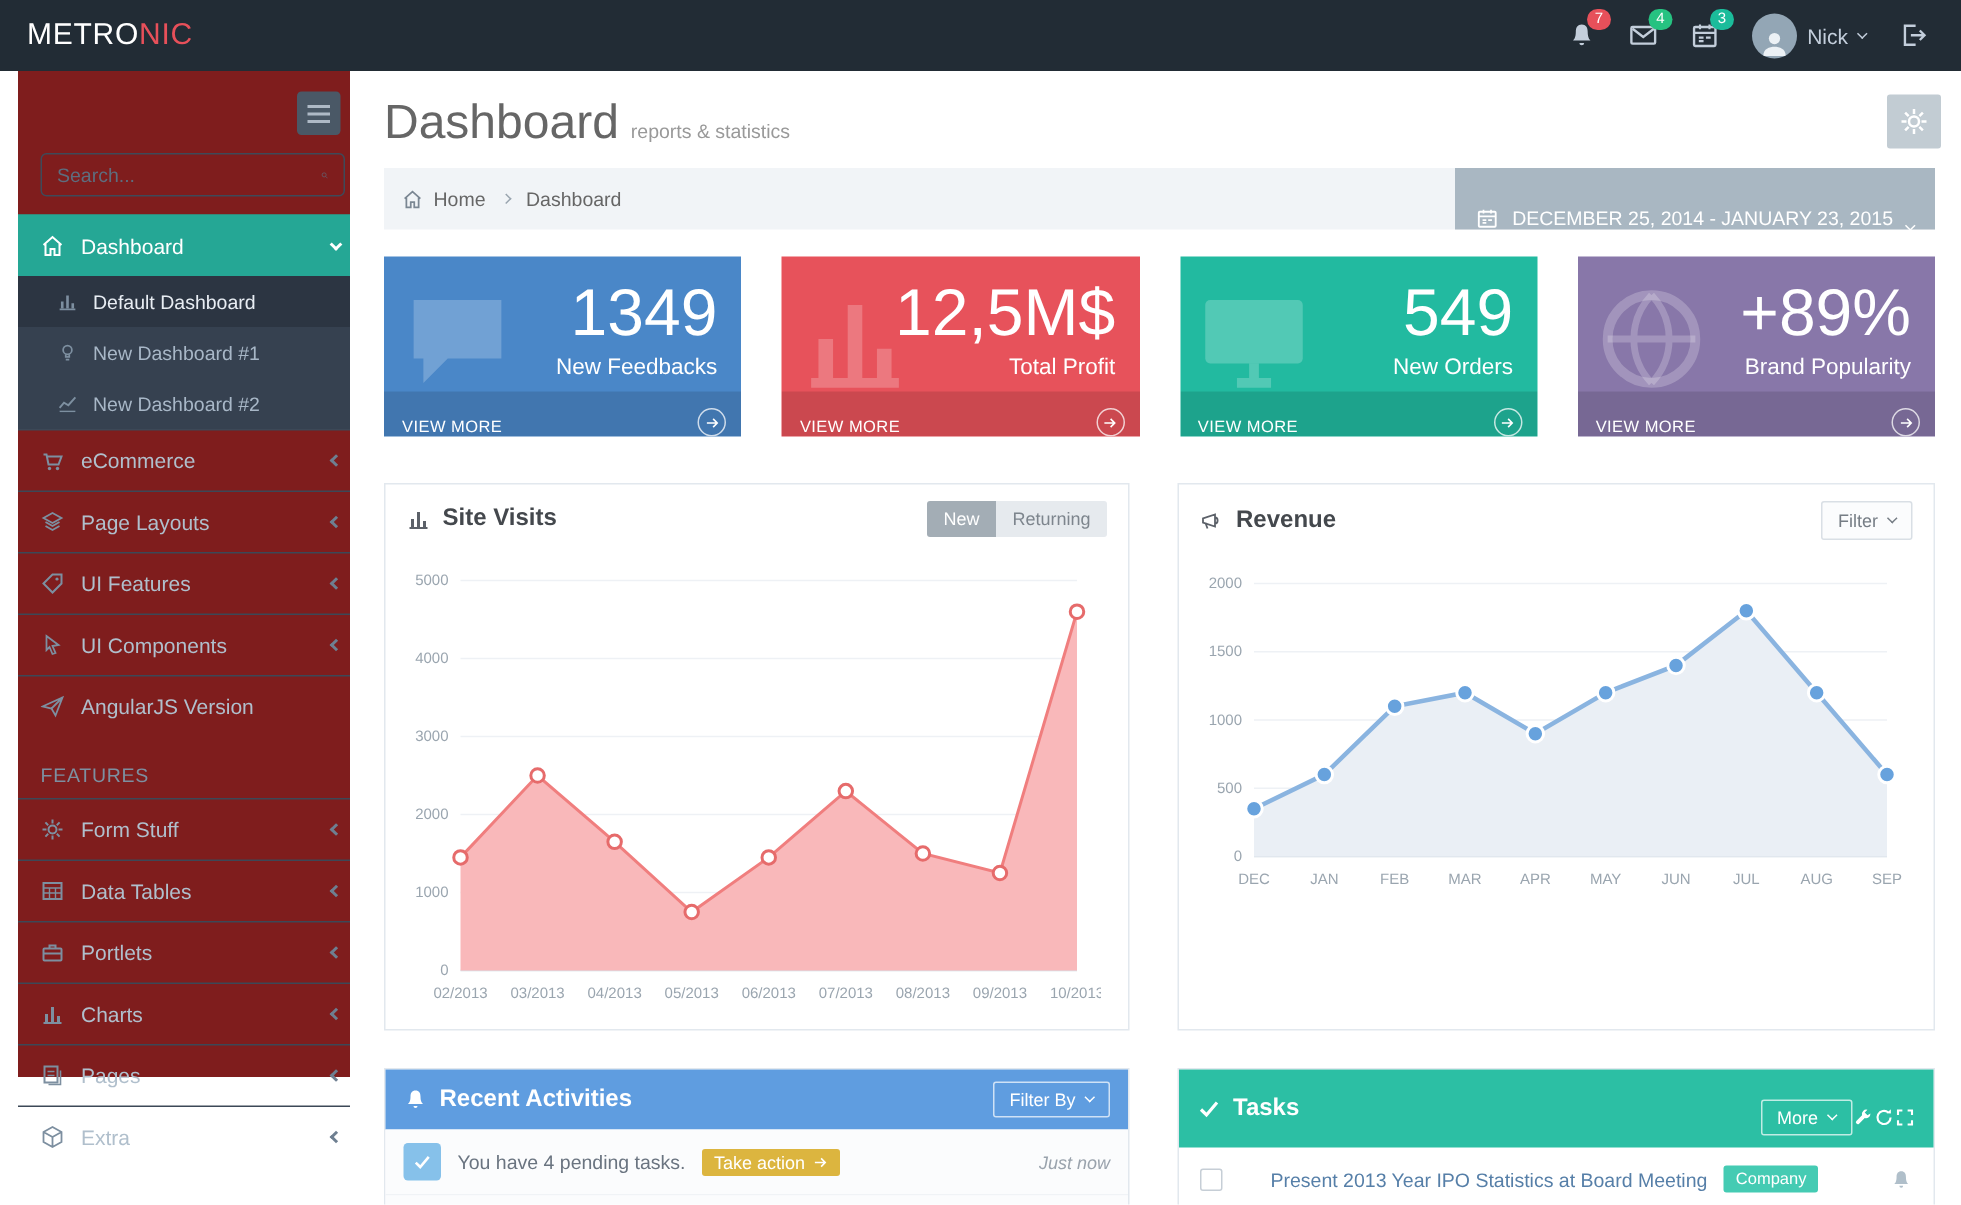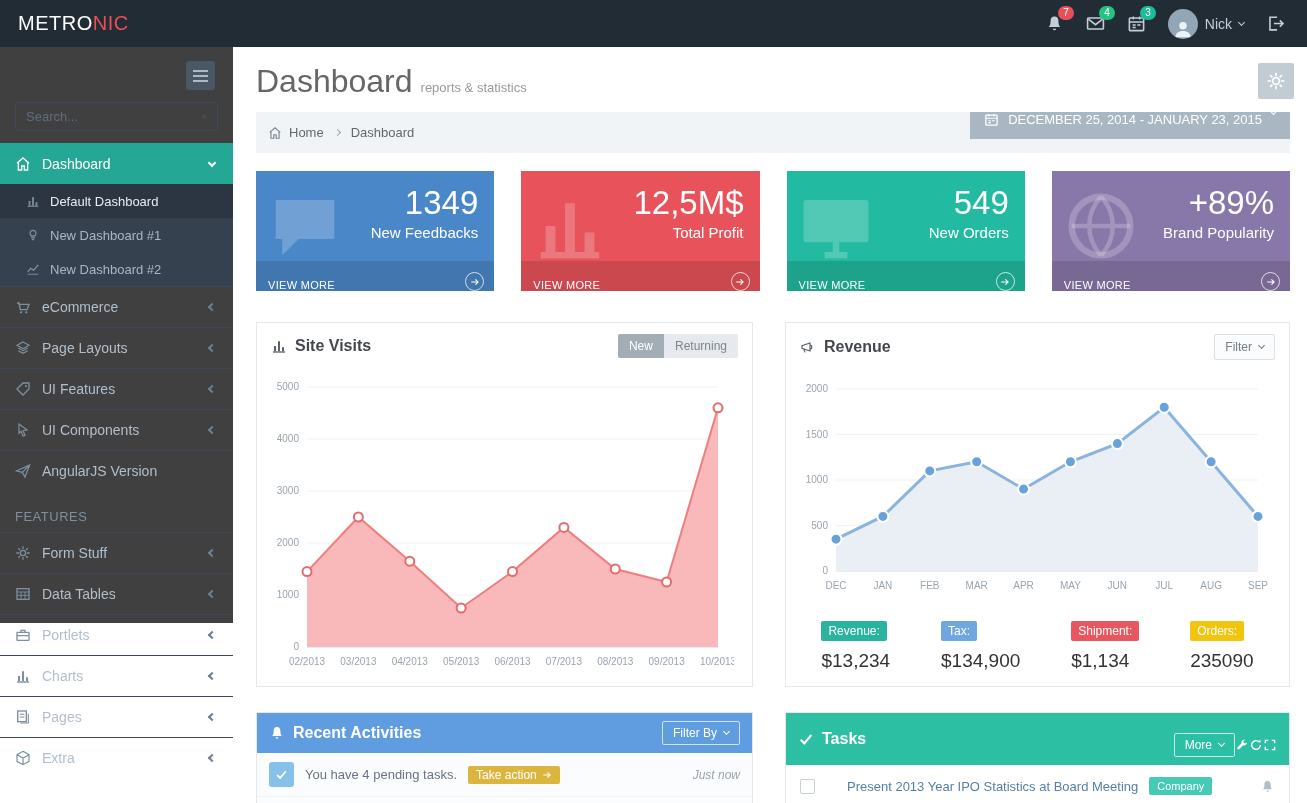--- a/index.html
+++ b/index.html
@@ -15,21 +15,21 @@
   .count-badge{position:absolute;top:-8px;right:-10px;color:#fff;font-size:10px;line-height:1;padding:2px 5px;border-radius:8px;}
   .user{display:flex;align-items:center;gap:7px;color:#c3cedb;font-size:14px;cursor:pointer;}
   .avatar{width:30px;height:30px;border-radius:50%;background:#93a6b5;display:flex;align-items:flex-end;justify-content:center;overflow:hidden;}
   .avatar .ic{width:20px;height:20px;color:#ecf1f5;}
   .chev{display:inline-block;width:6px;height:6px;border-right:2px solid currentColor;border-bottom:2px solid currentColor;}
   .chev.down{transform:rotate(45deg);margin-top:-3px;}
   .chev.left{transform:rotate(135deg);}
   .chev.sm{width:5px;height:5px;border-width:1.5px;}
 
   
-  .sidebar{position:fixed;top:47px;left:0;width:233px;height:576px;background:#404040;color:#b0bfcc;}
+  .sidebar{position:fixed;top:47px;left:12px;width:233px;height:671px;background:#7f1d1d;color:#b0bfcc;}
   .side-top{display:flex;justify-content:flex-end;padding:14px 18px 2px;}
   .burger{width:29px;height:29px;background:#4a5866;border-radius:3px;display:flex;flex-direction:column;justify-content:center;align-items:center;gap:3px;cursor:pointer;}
   .burger i{width:15px;height:2px;background:#aeb9c6;}
   .search{margin:10px 15px 12px;display:flex;align-items:center;border:1px solid #3e4a59;border-radius:4px;padding:6px 10px;}
   .search input{flex:1;background:transparent;border:none;outline:none;color:#8a99ab;font-size:13px;font-family:"Liberation Sans",sans-serif;}
   .search input::placeholder{color:#5e6d7e;}
   .search .ic{width:14px;height:14px;color:#5e6d7e;cursor:pointer;}
   .m-item{display:flex;align-items:center;gap:11px;height:41px;padding:0 15px;font-size:14px;cursor:pointer;border-top:1px solid #3c4857;}
   .m-item .ic{width:16px;height:16px;color:#7d8fa0;flex:none;}
   .m-item .m-label{flex:1;}
@@ -48,28 +48,28 @@
   .page-title{font-size:32px;font-weight:300;color:#666;}
   .page-sub{font-size:13px;color:#999;margin-left:8px;font-weight:400;}
   .settings-btn{width:36px;height:36px;background:#c2ccd3;border:none;border-radius:2px;display:flex;align-items:center;justify-content:center;cursor:pointer;}
   .settings-btn .ic{width:20px;height:20px;color:#fff;}
 
   .breadcrumb-bar{margin:0 17px 0 23px;height:41px;background:#f1f4f7;display:flex;align-items:center;padding-left:12px;position:relative;}
   .crumb{display:flex;align-items:center;gap:7px;font-size:13px;color:#666;}
   .crumb .ic{width:14px;height:14px;color:#7b8793;}
   .crumb .sep{width:5px;height:5px;border-right:1.5px solid #9aa5af;border-bottom:1.5px solid #9aa5af;transform:rotate(-45deg);margin:0 4px;}
   .crumb a{cursor:pointer;}
-  .date-range{position:absolute;right:0;top:0;height:27px;display:flex;align-items:flex-start;gap:9px;padding:0 14px;color:#fff;font-size:13px;cursor:pointer;}
+  .date-range{position:absolute;right:0;top:0;height:41px;display:flex;align-items:flex-end;gap:9px;padding:0 14px;color:#fff;font-size:13px;cursor:pointer;}
   .date-range .ic{width:15px;height:15px;}
 
   
   .tiles{margin:18px 17px 0 23px;display:grid;grid-template-columns:repeat(4,1fr);gap:27px;}
   .tile{height:120px;position:relative;color:#fff;cursor:pointer;overflow:hidden;}
   .tile-bg-icon{position:absolute;left:10px;top:16px;width:78px;height:78px;color:rgba(255,255,255,.22);}
-  .tile-num{text-align:right;font-size:33px;font-weight:300;padding:13px 16px 0;position:relative;}
+  .tile-num{text-align:right;font-size:44px;font-weight:300;padding:13px 16px 0;position:relative;}
   .tile-label{text-align:right;font-size:15px;font-weight:300;padding:2px 16px 0;position:relative;}
   .tile-footer{position:absolute;left:0;right:0;bottom:0;height:30px;background:rgba(0,0,0,.12);display:flex;align-items:flex-end;justify-content:space-between;padding:0 10px 0 12px;font-size:11px;letter-spacing:.3px;}
   .tile-arrow{width:19px;height:19px;border:1px solid rgba(255,255,255,.75);border-radius:50%;display:flex;align-items:center;justify-content:center;}
   .tile-arrow .ic{width:10px;height:10px;color:#fff;}
 
   
   .charts-row{margin:31px 17px 0 23px;display:grid;grid-template-columns:497px 1fr;gap:32px;}
   .bottom-row{margin:25px 17px 0 23px;display:grid;grid-template-columns:497px 1fr;gap:32px;}
   .portlet{background:#fff;border:1px solid #e2e8ee;}
   .portlet.tall{height:365px;overflow:hidden;}
@@ -580,38 +580,20 @@
             <circle cx="133.77777777777777" cy="95.89999999999999" r="5.5" fill="#67a2dd" stroke="#ffffff" stroke-width="2"></circle>
             <circle cx="180.66666666666666" cy="86.8" r="5.5" fill="#67a2dd" stroke="#ffffff" stroke-width="2"></circle>
             <circle cx="227.55555555555554" cy="114.10000000000001" r="5.5" fill="#67a2dd" stroke="#ffffff" stroke-width="2"></circle>
             <circle cx="274.44444444444446" cy="86.8" r="5.5" fill="#67a2dd" stroke="#ffffff" stroke-width="2"></circle>
             <circle cx="321.3333333333333" cy="68.60000000000001" r="5.5" fill="#67a2dd" stroke="#ffffff" stroke-width="2"></circle>
             <circle cx="368.22222222222223" cy="32.199999999999996" r="5.5" fill="#67a2dd" stroke="#ffffff" stroke-width="2"></circle>
             <circle cx="415.1111111111111" cy="86.8" r="5.5" fill="#67a2dd" stroke="#ffffff" stroke-width="2"></circle>
             <circle cx="462" cy="141.39999999999998" r="5.5" fill="#67a2dd" stroke="#ffffff" stroke-width="2"></circle>
           </svg>
       </div>
-      <div class="rev-stats">
-        <div class="rev-stat">
-          <span class="stat-badge" style="background-color: rgb(42, 180, 160);">Revenue:</span>
-          <div class="stat-value">$13,234</div>
-        </div>
-        <div class="rev-stat">
-          <span class="stat-badge" style="background-color: rgb(111, 167, 224);">Tax:</span>
-          <div class="stat-value">$134,900</div>
-        </div>
-        <div class="rev-stat">
-          <span class="stat-badge" style="background-color: rgb(231, 87, 95);">Shipment:</span>
-          <div class="stat-value">$1,134</div>
-        </div>
-        <div class="rev-stat">
-          <span class="stat-badge" style="background-color: rgb(240, 196, 15);">Orders:</span>
-          <div class="stat-value">235090</div>
-        </div>
-      </div>
     </div>
   </div>
 
   <div class="bottom-row">
     <div class="portlet">
       <div class="p-head colored" style="background-color: rgb(95, 157, 224);">
         <div class="p-title">
           <svg class="ic">
               <use href="#i-bell"></use>
             </svg>

